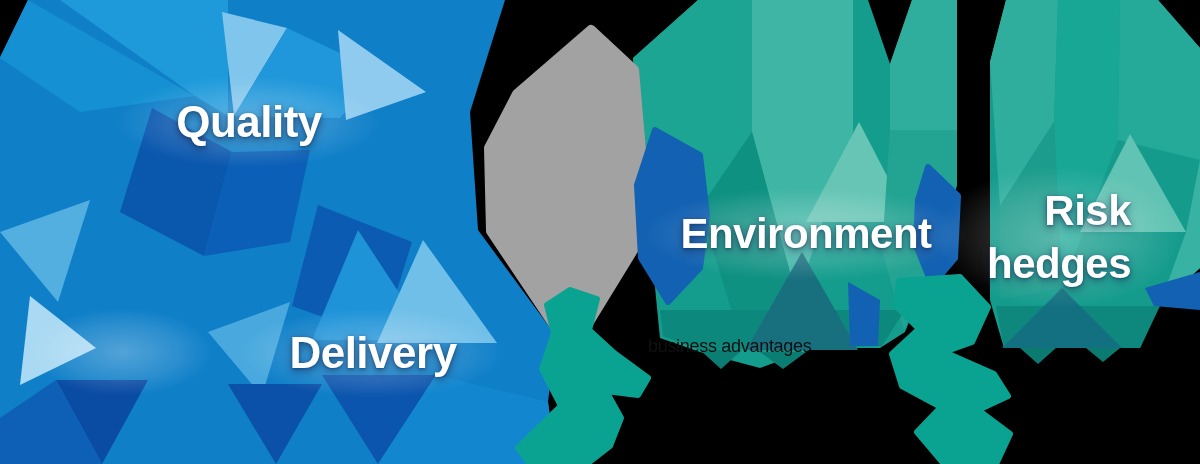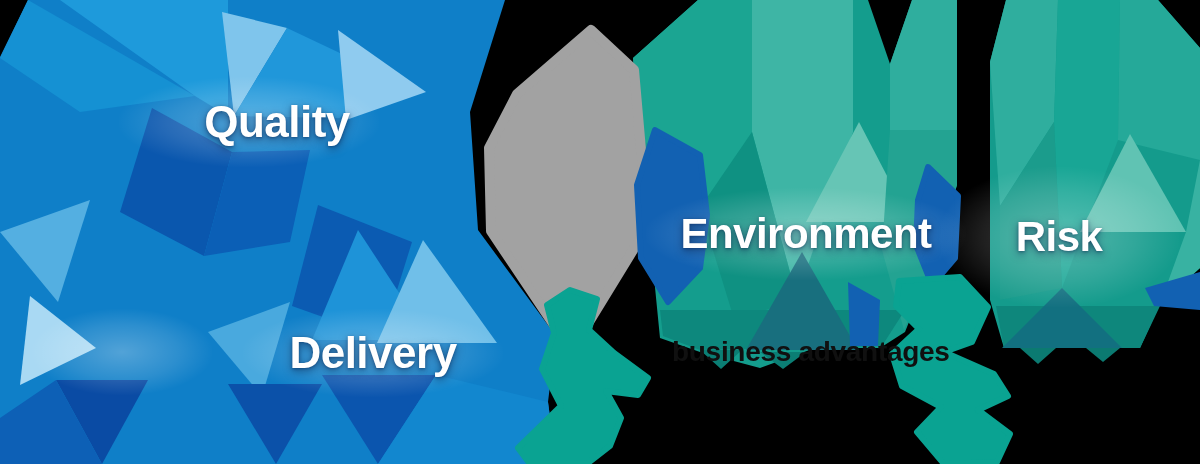--- a/index.html
+++ b/index.html
@@ -7,22 +7,22 @@
          font-family:"Liberation Sans","DejaVu Sans",sans-serif;}
   #polyart{position:absolute;left:0;top:0;width:1200px;height:464px;}
   .lbl{position:absolute;transform:translate(-50%,-50%);color:#fff;font-weight:700;
        white-space:nowrap;letter-spacing:-0.5px;z-index:5;
        text-shadow:0 3px 8px rgba(5,25,70,.55),0 1px 3px rgba(5,25,70,.40);}
   .lbl-xl{font-size:44px;}
   .lbl-lg{font-size:42px;}
   .lbl-2line{text-align:right;line-height:1.25;}
   .glow{position:absolute;transform:translate(-50%,-50%);z-index:4;pointer-events:none;
         background:radial-gradient(ellipse at center, rgba(255,255,255,.28) 0%, rgba(255,255,255,.12) 45%, rgba(255,255,255,0) 72%);}
-  .note{position:absolute;color:#101010;font-weight:700;font-size:28px;white-space:nowrap;
-        letter-spacing:-0.3px;z-index:6;margin-left:24px;}
+  .note{position:absolute;color:#101010;font-weight:400;font-size:18px;white-space:nowrap;
+        letter-spacing:-0.3px;z-index:6;}
 </style>
 </head>
 <body>
 
 <div id="stage">
 
   <svg id="polyart" viewBox="0 0 1200 464" xmlns="http://www.w3.org/2000/svg">
 
     <g>
       <path d="M28,0 L505,0 L470,112 L478,230 L556,336 L548,402 L556,464 L0,464 L0,57 Z" fill="#0F7FC8"></path>
@@ -87,22 +87,23 @@
 
     <path d="M899,281 L960,277 L988,307 L972,342 L944,352 L994,374 L1008,396 L978,410 L1010,434 L997,462 L944,464 L917,432 L941,407 L902,386 L892,354 L919,329 L896,306 Z" fill="#0AA392" stroke="#0AA392" stroke-width="6" stroke-linejoin="round"></path>
   </svg>
 
   <div class="glow" style="left:249px;top:122px;width:260px;height:90px;"></div>
   <div class="glow" style="left:122px;top:352px;width:180px;height:86px;"></div>
   <div class="glow" style="left:373px;top:353px;width:260px;height:88px;"></div>
   <div class="glow" style="left:806px;top:234px;width:320px;height:92px;"></div>
   <div class="glow" style="left:1059px;top:237px;width:240px;height:140px;"></div>
 
-  <div class="lbl lbl-xl" style="left:249px;top:122px;margin-left:28px;">Quality</div>
+  <div class="lbl lbl-xl" style="left:249px;top:122px;">Quality</div>
   <div class="lbl lbl-lg" style="left:806px;top:234px;">Environment</div>
   <div class="lbl lbl-xl" style="left:373px;top:353px;">Delivery</div>
   <div class="lbl lbl-lg lbl-2line" style="left:1059px;top:237px;">
     <div>Risk</div>
+    <div>hedges</div>
   </div>
 
   <div class="note" style="left:648px;top:336px;">business advantages</div>
 
 </div>
 
 </body></html>

